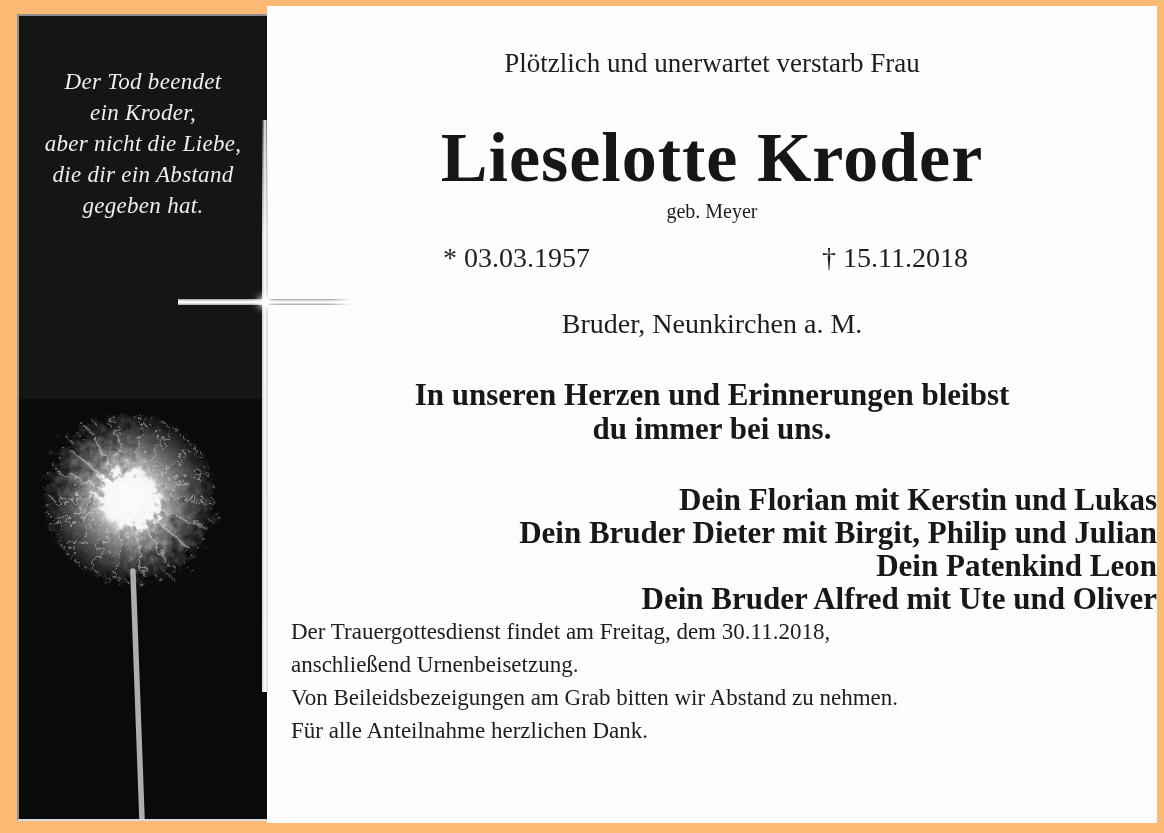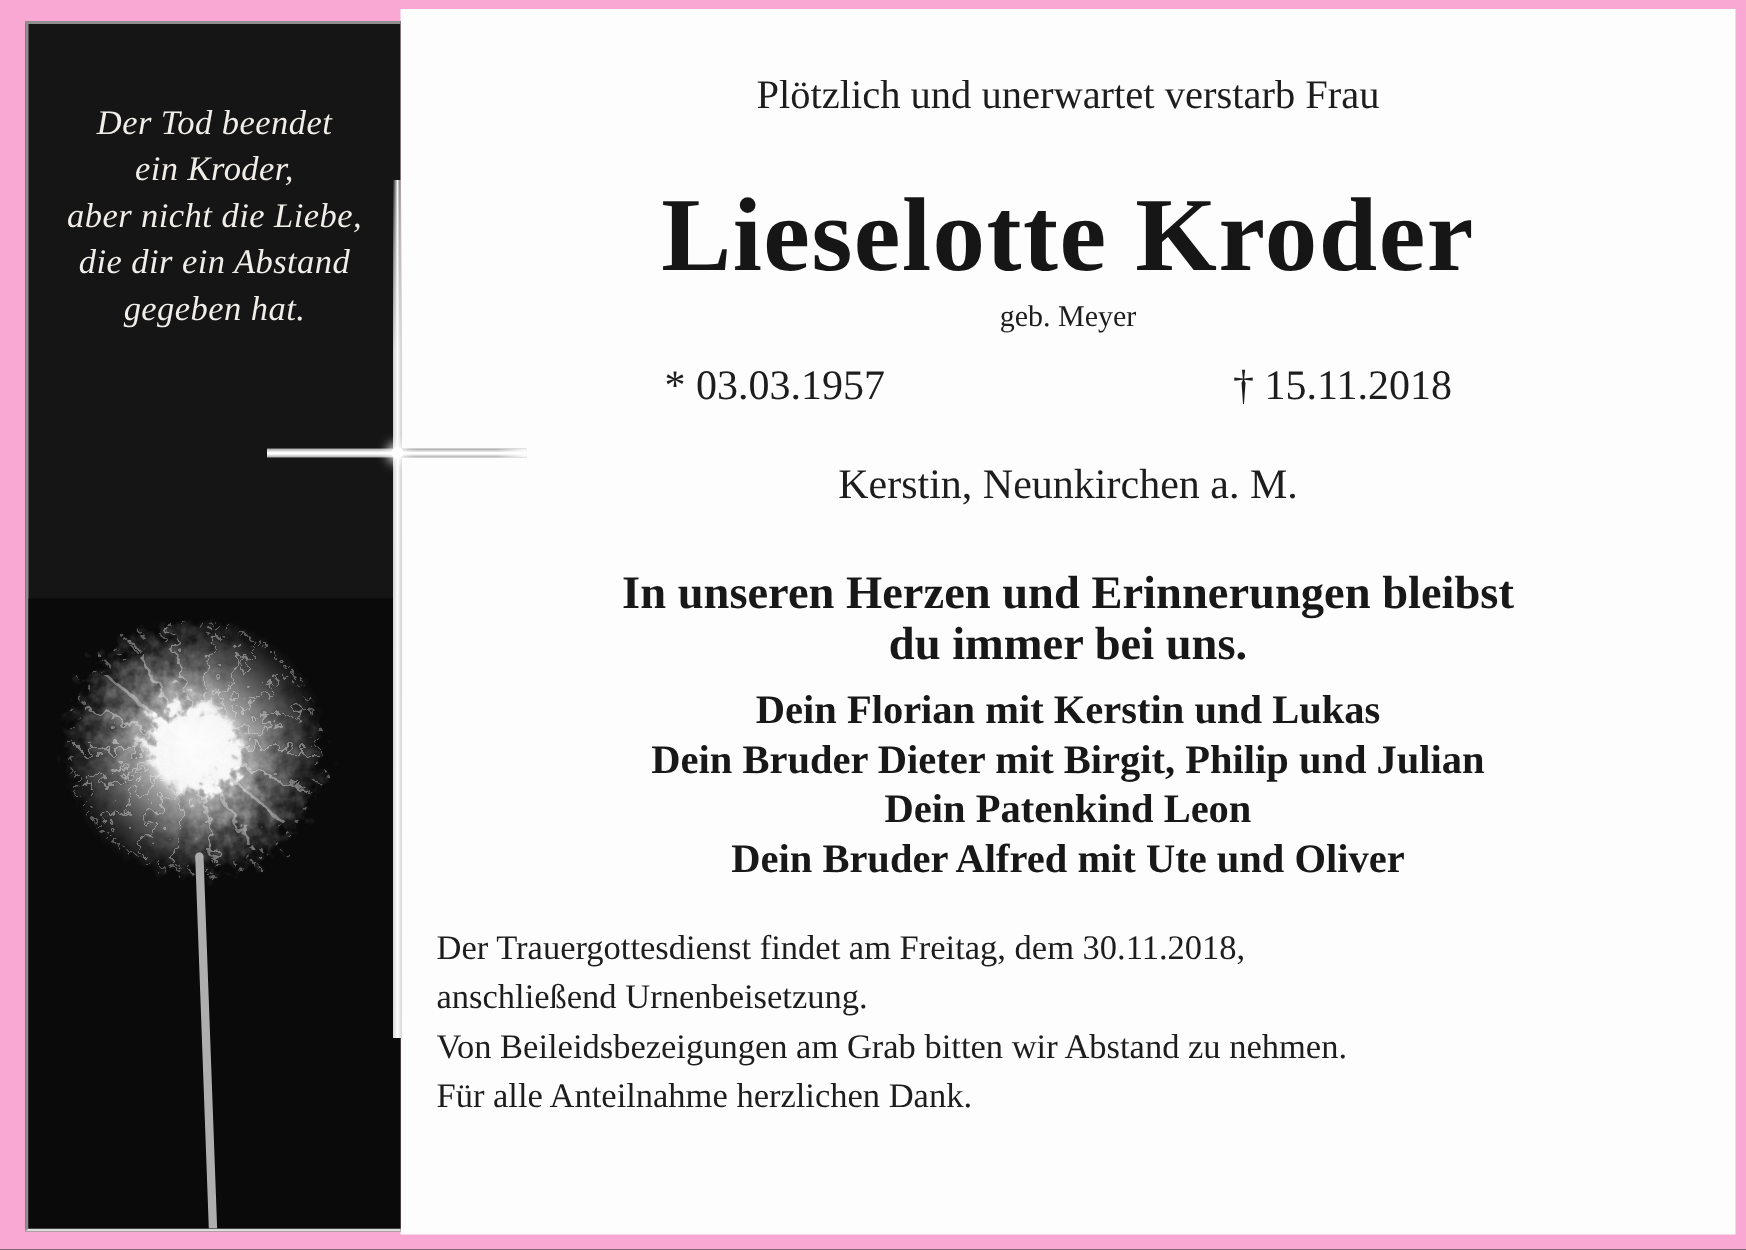--- a/index.html
+++ b/index.html
@@ -1,18 +1,18 @@
 <!DOCTYPE html>
 <html><head>
 <meta charset="utf-8">
 <style>
   html,body{margin:0;padding:0;background:#232323;}
   .stage{
     position:relative;width:1164px;height:833px;overflow:hidden;
-    background:#f9a8d4;
+    background:#fdba74;
     font-family:"Liberation Serif","DejaVu Serif",serif;
   }
   
   .sheet{
     position:absolute;left:267px;top:6px;width:890px;height:817px;
     background:#fdfdfd;
   }
   
   .panel{
     position:absolute;left:17px;top:14px;width:250px;height:807px;
@@ -56,22 +56,22 @@
   .dates{
     position:absolute;top:236px;left:0;right:0;
     display:flex;justify-content:space-between;
     padding-left:176px;padding-right:189px;
     font-size:28px;
     gap:16px;
   }
   .place{top:302px;font-size:28px;}
   .memory{position:absolute;top:372px;left:0;right:0;text-align:center;
     font-weight:bold;font-size:31px;line-height:34px;color:#181818;}
-  .family{position:absolute;top:451px;left:0;right:0;text-align:center;
-    font-weight:bold;font-size:27px;line-height:33px;color:#181818;}
+  .family{position:absolute;top:477px;left:0;right:0;text-align:right;
+    font-weight:bold;font-size:31px;line-height:33px;color:#181818;}
   .service{position:absolute;top:609px;left:0;right:0;text-align:left;
     font-size:23px;line-height:33px;padding-left:24px;}
 </style>
 </head>
 <body>
 
 <div class="stage">
 
   <div class="sheet"></div>
 
@@ -138,21 +138,21 @@
   <div class="cross-dot"></div>
 
   <div class="content">
     <div class="line intro">Plötzlich und unerwartet verstarb Frau</div>
     <div class="line name">Lieselotte Kroder</div>
     <div class="line birthname">geb. Meyer</div>
     <div class="dates">
       <span>* 03.03.1957</span>
       <span>† 15.11.2018</span>
     </div>
-    <div class="line place">Kerstin, Neunkirchen a. M.</div>
+    <div class="line place">Bruder, Neunkirchen a. M.</div>
     <div class="memory">
       <div>In unseren Herzen und Erinnerungen bleibst</div>
       <div>du immer bei uns.</div>
     </div>
     <div class="family">
       <div>Dein Florian mit Kerstin und Lukas</div>
       <div>Dein Bruder Dieter mit Birgit, Philip und Julian</div>
       <div>Dein Patenkind Leon</div>
       <div>Dein Bruder Alfred mit Ute und Oliver</div>
     </div>

